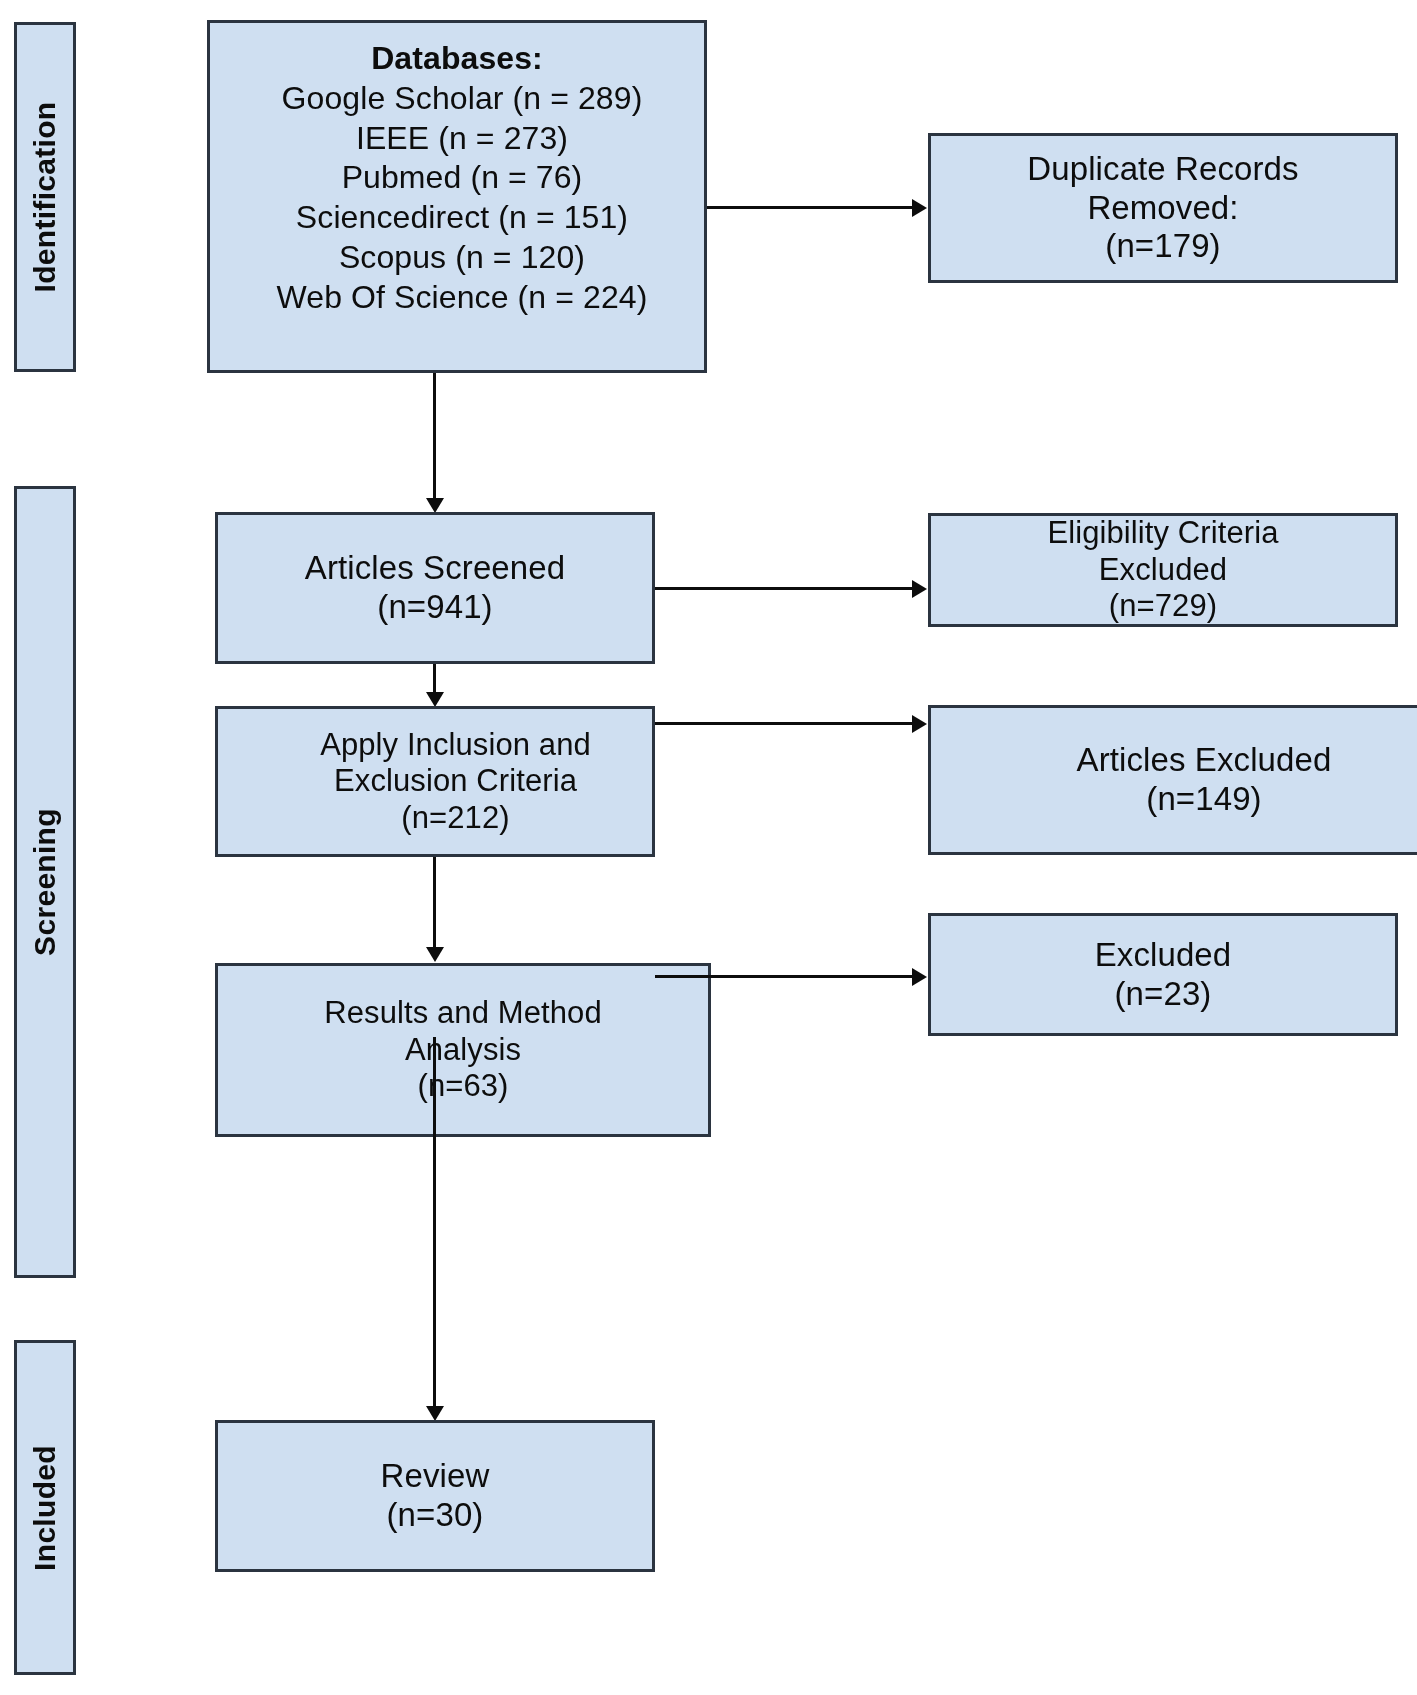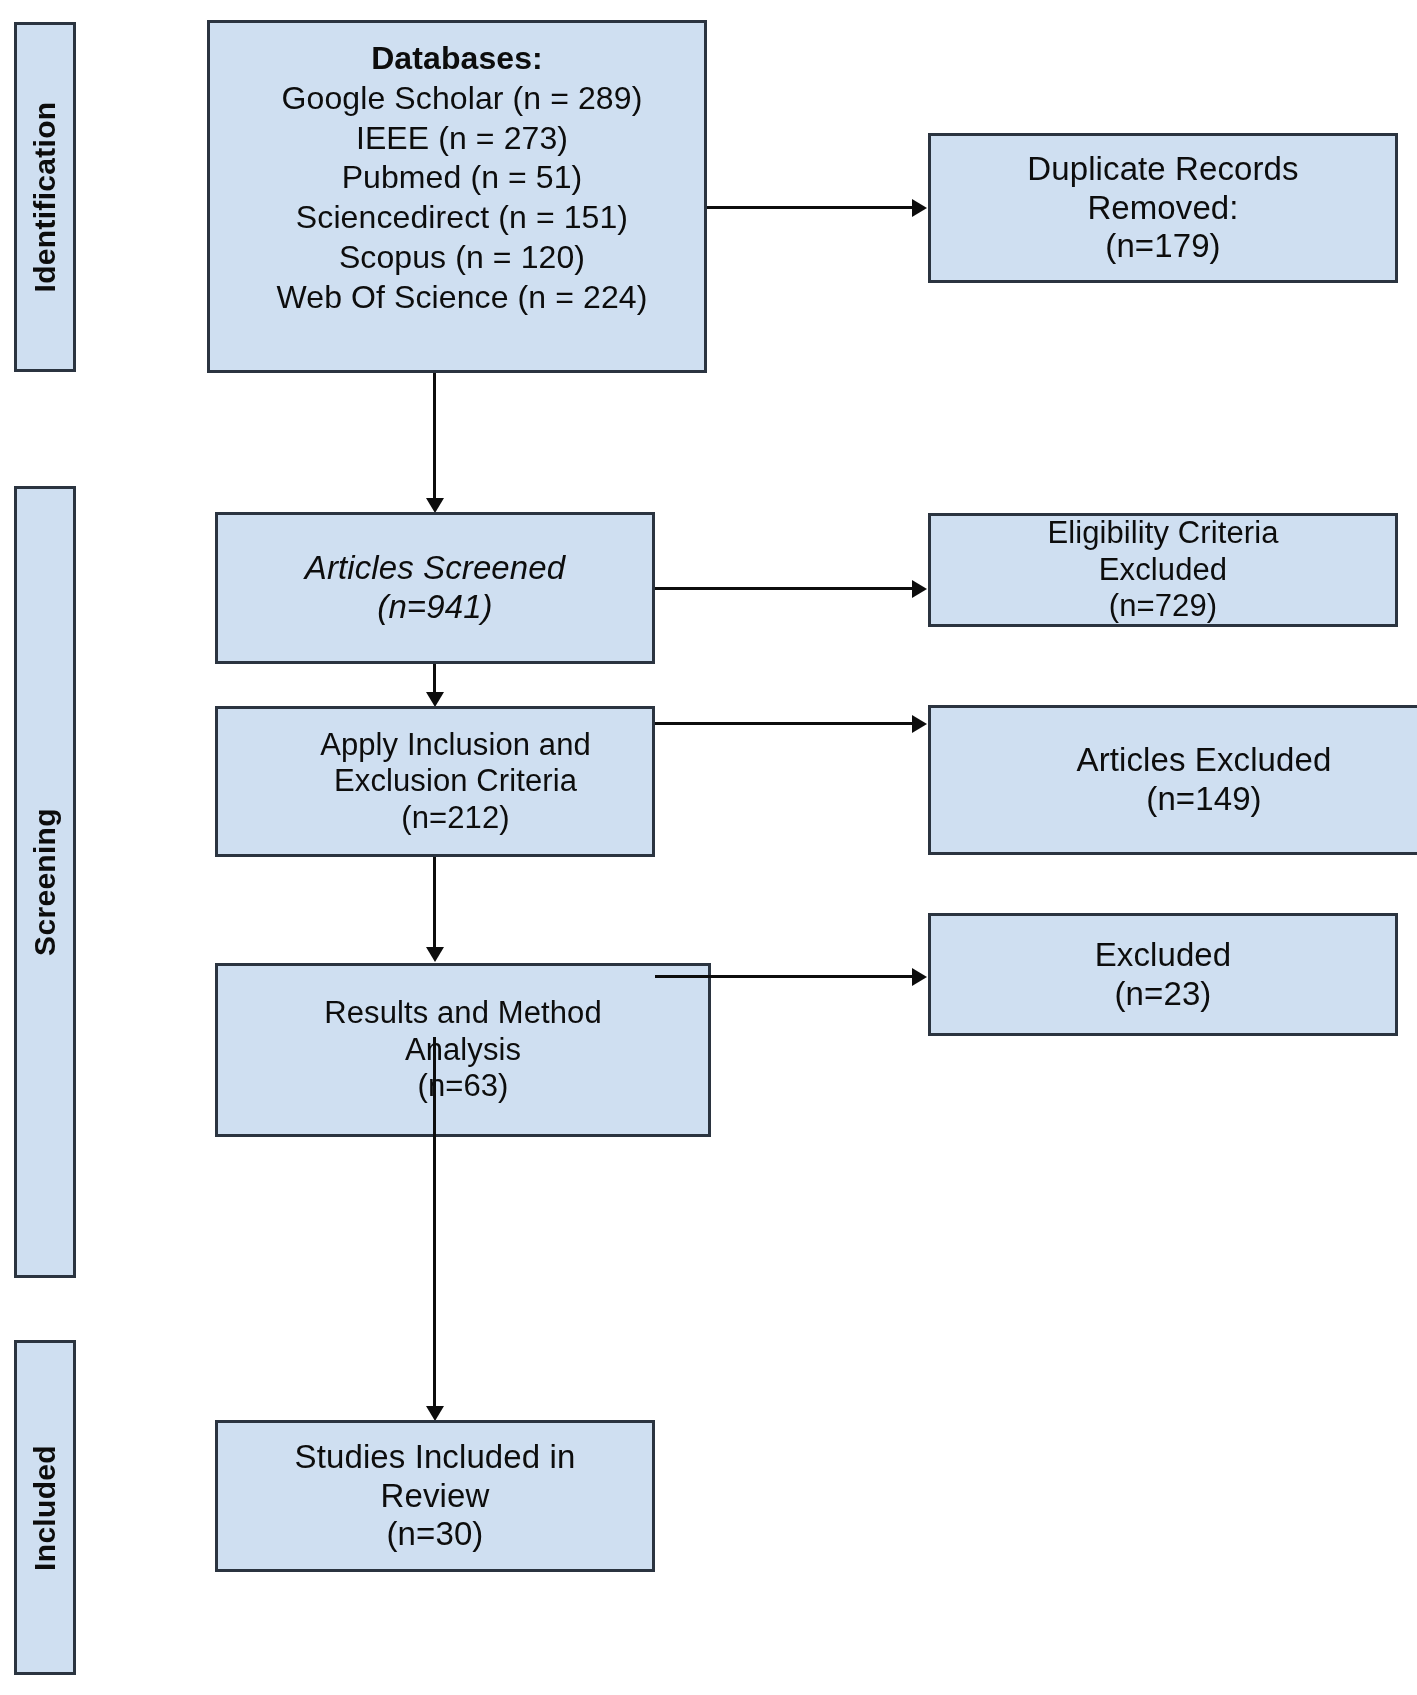--- a/index.html
+++ b/index.html
@@ -115,39 +115,39 @@
   </div>
 
   <div class="stage" style="left:14px; top:1340px; width:62px; height:335px;">
     <span>Included</span>
   </div>
 
   <div class="box" id="databases-box" style="left:207px; top:20px; width:500px; height:353px;">
     <span class="line title">Databases:</span>
     <span class="line indent">Google Scholar (n = 289)</span>
     <span class="line indent">IEEE (n = 273)</span>
-    <span class="line indent">Pubmed (n = 51)</span>
+    <span class="line indent">Pubmed (n = 76)</span>
     <span class="line indent">Sciencedirect (n = 151)</span>
     <span class="line indent">Scopus (n = 120)</span>
     <span class="line indent">Web Of Science (n = 224)</span>
   </div>
 
   <div class="box t33" style="left:928px; top:133px; width:470px; height:150px;">
     <span class="line">Duplicate Records</span>
     <span class="line">Removed:</span>
     <span class="line">(n=179)</span>
   </div>
 
   <div class="hline" style="left:707px; top:206px; width:205px;"></div>
   <div class="arrow-right" style="left:912px; top:199px;"></div>
 
   <div class="vline" style="left:433px; top:373px; width:3px; height:125px;"></div>
   <div class="arrow-down" style="left:426px; top:498px;"></div>
 
-  <div class="box t33" style="left:215px; top:512px; width:440px; height:152px;font-style:italic;">
+  <div class="box t33" style="left:215px; top:512px; width:440px; height:152px;">
     <span class="line">Articles Screened</span>
     <span class="line">(n=941)</span>
   </div>
 
   <div class="box t31" style="left:928px; top:513px; width:470px; height:114px;">
     <span class="line">Eligibility Criteria</span>
     <span class="line">Excluded</span>
     <span class="line">(n=729)</span>
   </div>
 
@@ -185,18 +185,17 @@
     <span class="line">(n=23)</span>
   </div>
 
   <div class="hline" style="left:655px; top:975px; width:257px;"></div>
   <div class="arrow-right" style="left:912px; top:968px;"></div>
 
   <div class="vline" style="left:433px; top:1037px; width:3px; height:369px;"></div>
   <div class="arrow-down" style="left:426px; top:1406px;"></div>
 
   <div class="box t33" style="left:215px; top:1420px; width:440px; height:152px;">
-    <span class="line">Studies Included in</span>
     <span class="line">Review</span>
     <span class="line">(n=30)</span>
   </div>
 
 </div>
 
 </body></html>

